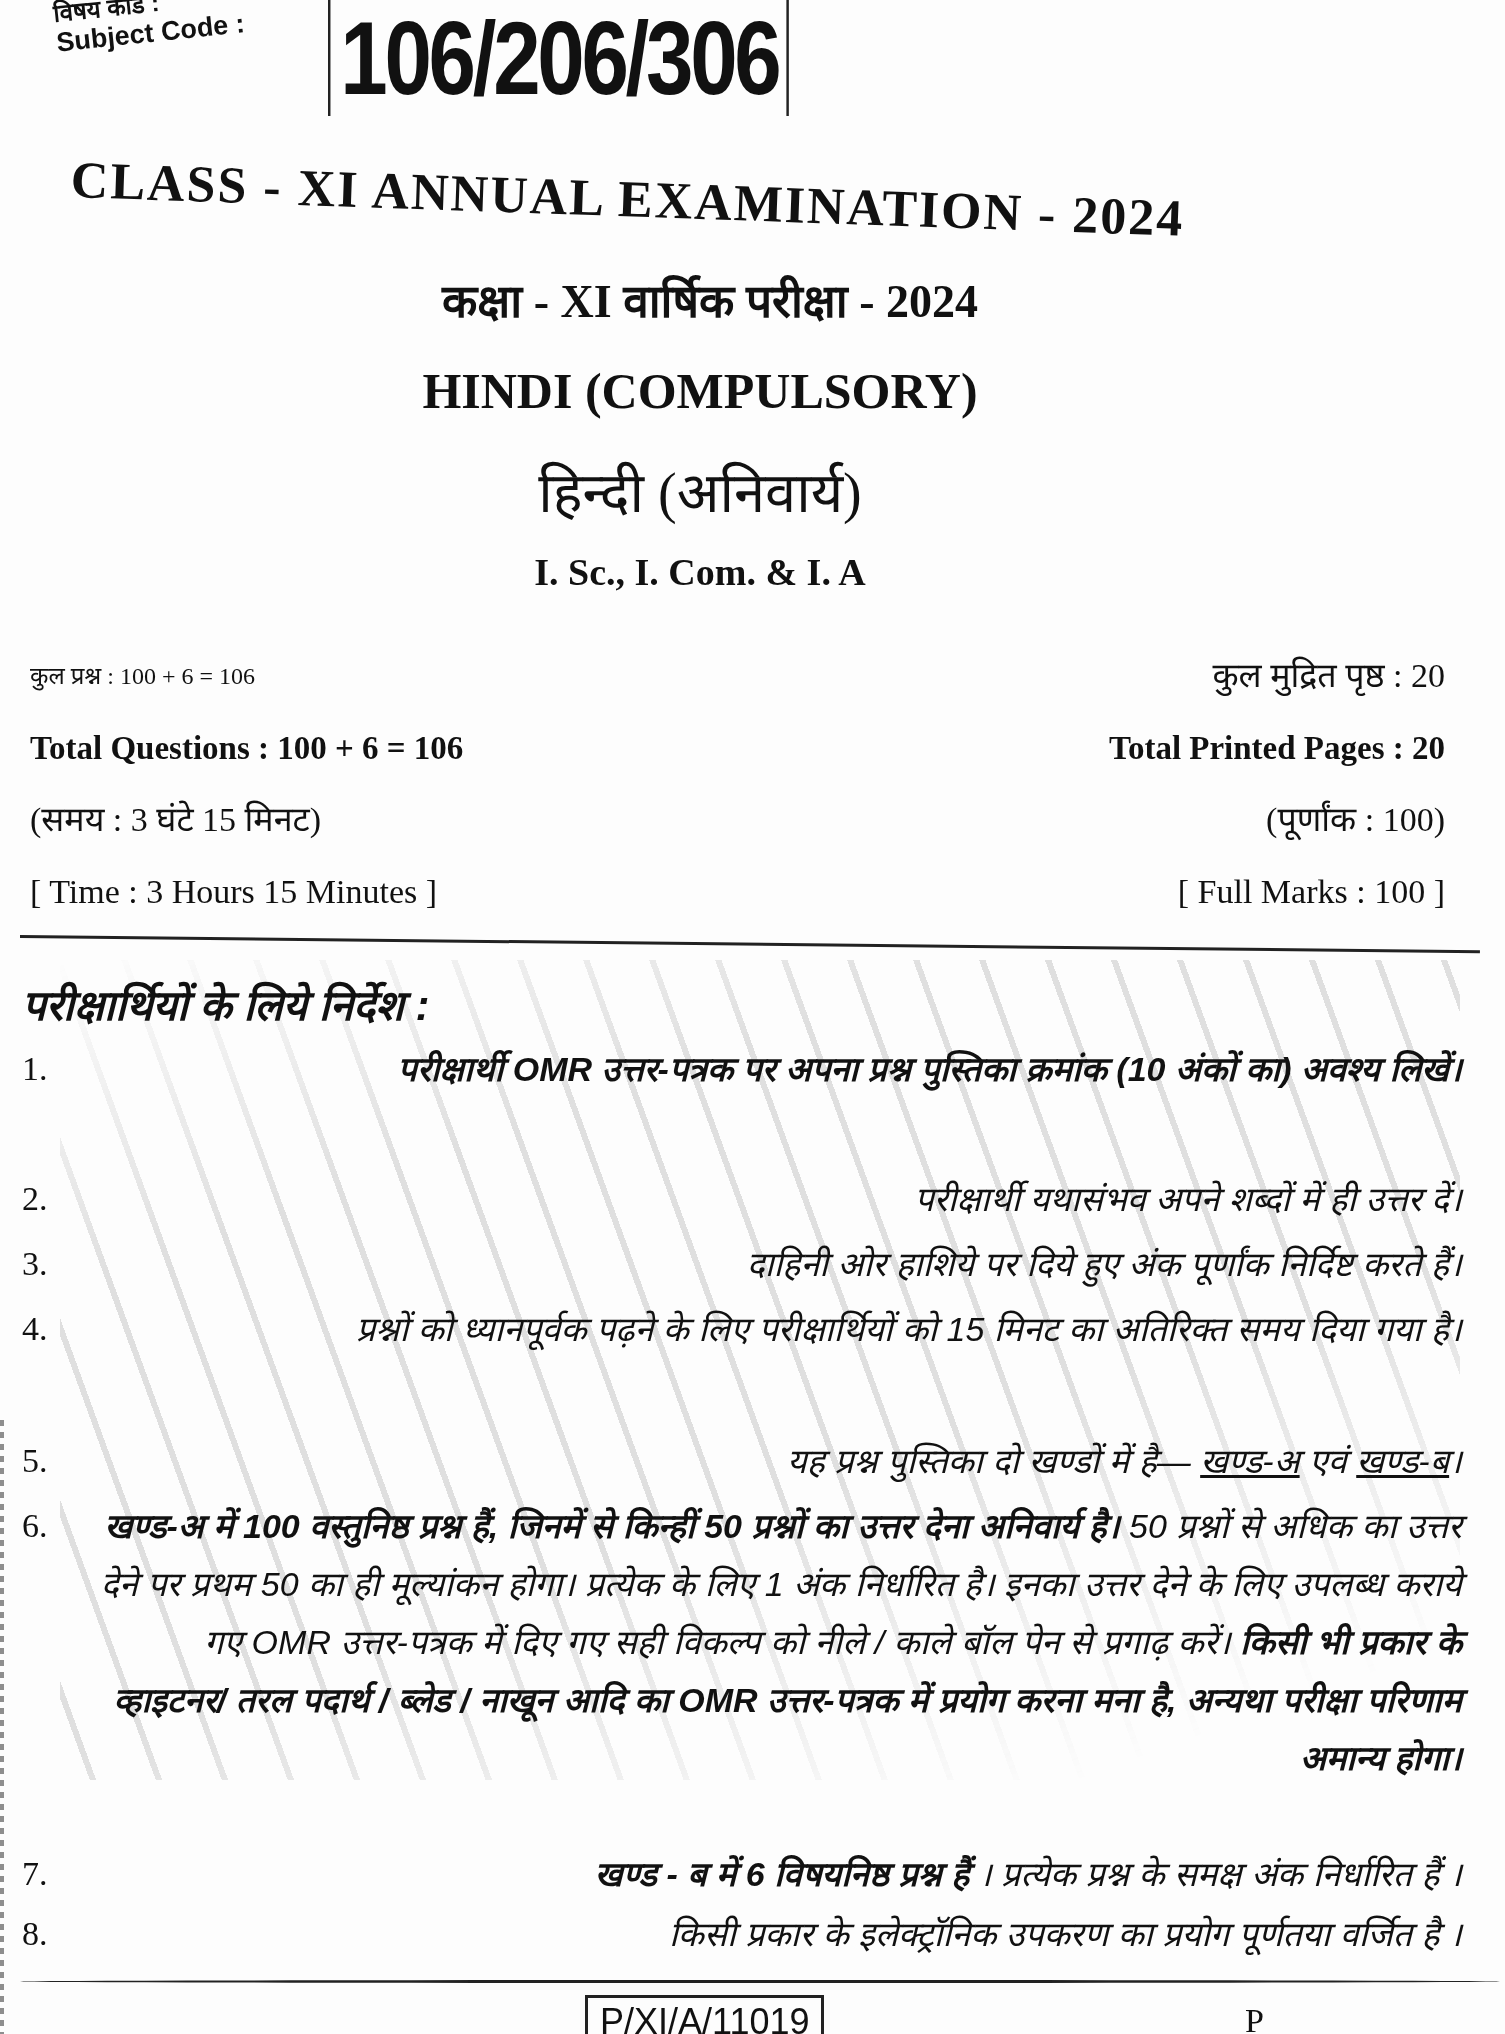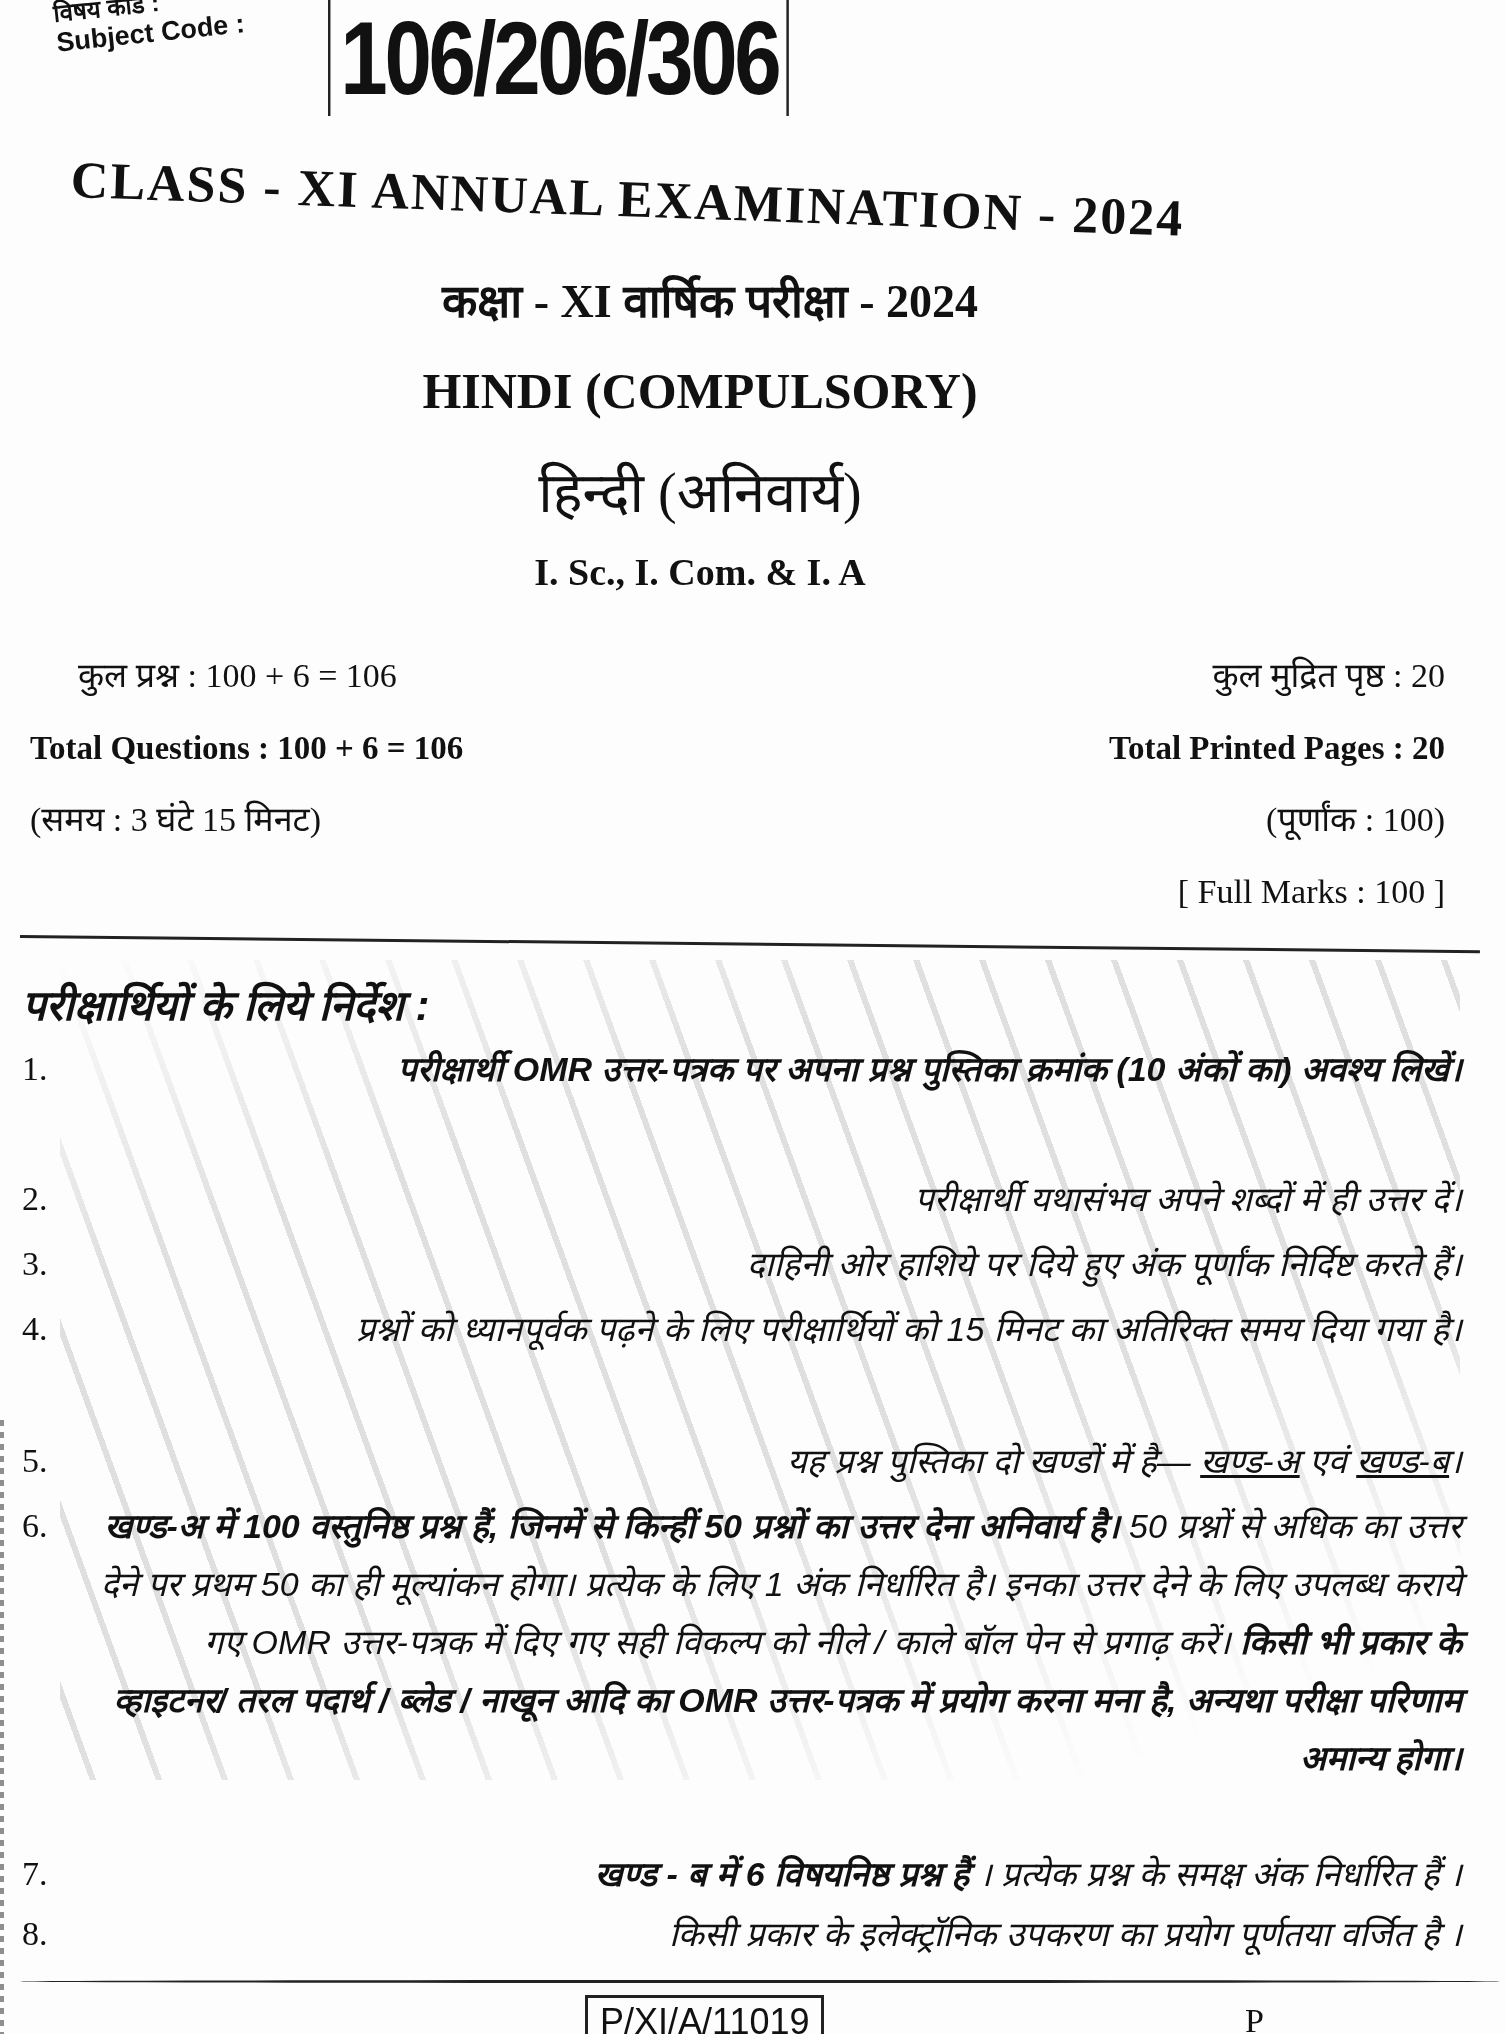--- a/index.html
+++ b/index.html
@@ -85,21 +85,21 @@
 
     .meta-left, .meta-right {
       position: absolute;
       top: 640px;
       font-size: 34px;
       line-height: 72px;
     }
     .meta-left { left: 30px; }
     .meta-right { right: 60px; text-align: right; }
     .meta-left .b, .meta-right .b { font-weight: bold; font-size: 33px; }
-    .meta-left .qhi { font-size: 34px; margin-left: 48px; }
+    .meta-left .qhi { font-size: 24px; }
 
     .divider {
       position: absolute;
       left: 20px; width: 1460px;
       height: 0;
       border-top: 3px solid #222;
     }
     .divider.top { top: 935px; transform: rotate(0.6deg); transform-origin: left; }
     .divider.bottom { top: 1980px; width: 1480px; border-radius: 50%; }
 
@@ -176,20 +176,21 @@
   <div class="title-en">CLASS - XI ANNUAL EXAMINATION - 2024</div>
   <div class="center title-hi">कक्षा - XI वार्षिक परीक्षा - 2024</div>
   <div class="center subject-en">HINDI (COMPULSORY)</div>
   <div class="center subject-hi">हिन्दी (अनिवार्य)</div>
   <div class="center streams">I. Sc., I. Com. &amp; I. A</div>
 
   <div class="meta-left">
     <div class="qhi">कुल प्रश्न : 100 + 6 = 106</div>
     <div class="b">Total Questions : 100 + 6 = 106</div>
     <div>(समय : 3 घंटे 15 मिनट)</div>
+    <div>[ Time : 3 Hours 15 Minutes ]</div>
   </div>
 
   <div class="meta-right">
     <div>कुल मुद्रित पृष्ठ : 20</div>
     <div class="b">Total Printed Pages : 20</div>
     <div>(पूर्णांक : 100)</div>
     <div>[ Full Marks : 100 ]</div>
   </div>
 
   <div class="divider top"></div>

